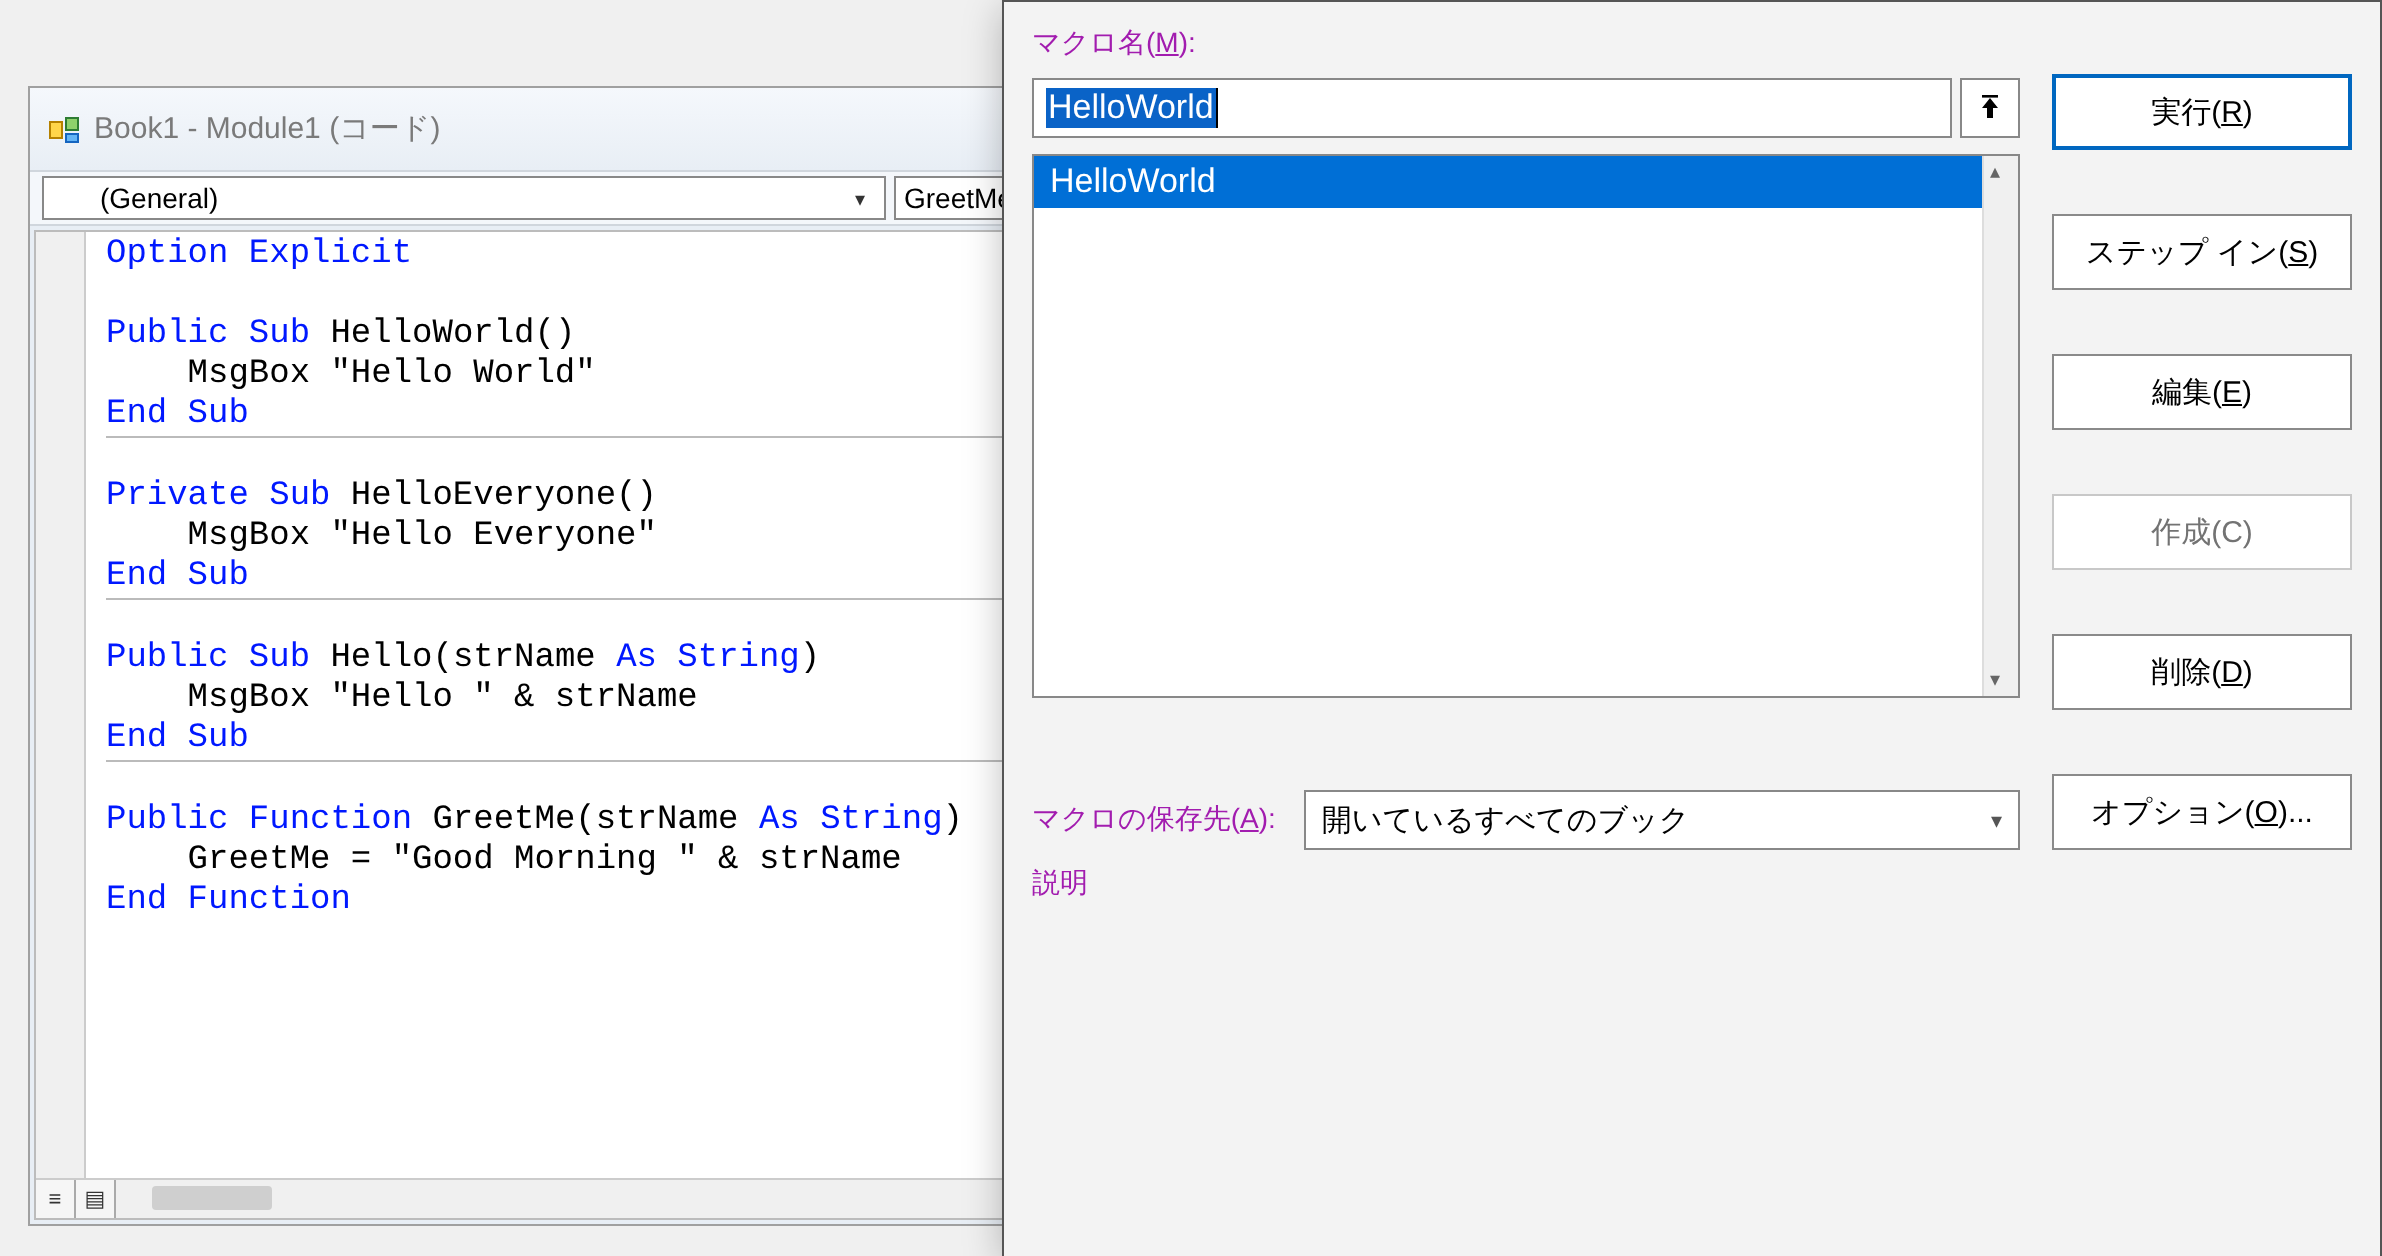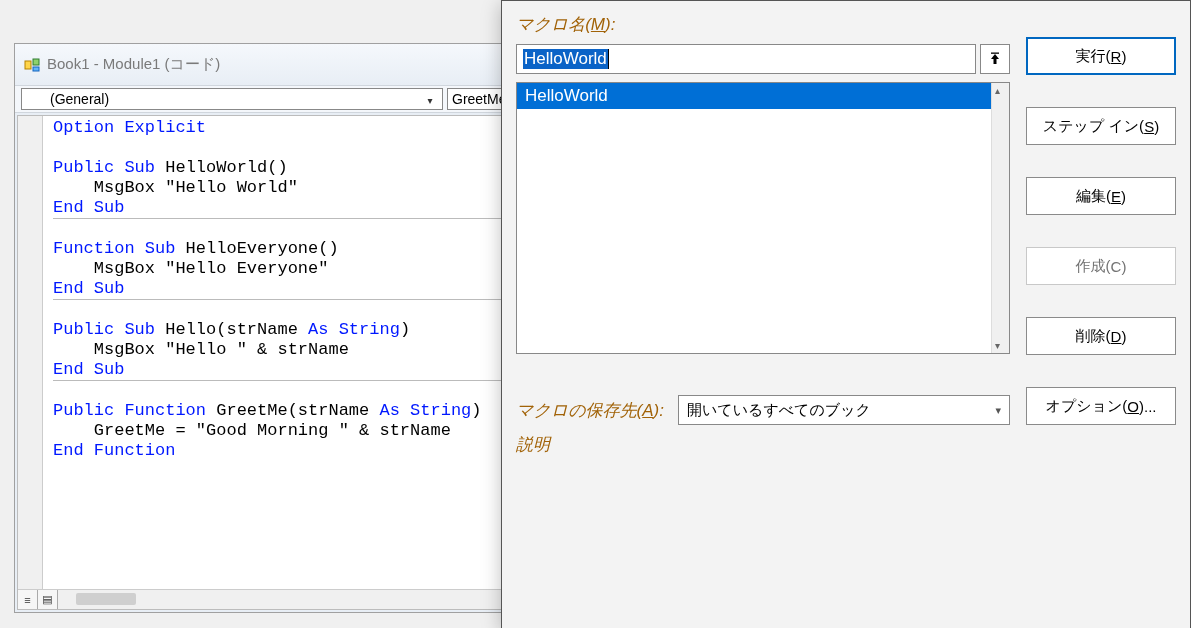--- a/index.html
+++ b/index.html
@@ -158,21 +158,21 @@
   .dlg-body {
     flex: 1;
     background: #f3f3f3;
     padding: 12px 14px 14px 14px;
     display: grid;
     grid-template-columns: 1fr 150px;
     grid-template-rows: auto auto 1fr auto auto 1fr;
     column-gap: 16px;
     row-gap: 8px;
   }
-  .lbl { font-size: 17px; color: #a16207; font-style: italic; }
+  .lbl { font-size: 14px; color: #a21caf; }
   .underline { text-decoration: underline; }
   
   .macro-name-row { grid-column: 1; grid-row: 1; }
   .macro-name-wrap {
     grid-column: 1; grid-row: 2;
     display: flex; align-items: stretch; gap: 0;
   }
   .macro-name-input {
     flex: 1;
     height: 30px;
@@ -287,21 +287,21 @@
   </div>
   <div class="code-body">
     <div class="code-gutter-area">
       <div class="gutter"></div>
       <div class="code-text" id="code-text"><span class="kw">Option Explicit</span>
 
 <span class="kw">Public Sub</span> HelloWorld()
     MsgBox "Hello World"
 <span class="kw">End Sub</span>
 <hr class="hr-sep">
-<span class="kw">Function Sub</span> HelloEveryone()
+<span class="kw">Private Sub</span> HelloEveryone()
     MsgBox "Hello Everyone"
 <span class="kw">End Sub</span>
 <hr class="hr-sep">
 <span class="kw">Public Sub</span> Hello(strName <span class="kw">As String</span>)
     MsgBox "Hello " &amp; strName
 <span class="kw">End Sub</span>
 <hr class="hr-sep">
 <span class="kw">Public Function</span> GreetMe(strName <span class="kw">As String</span>)
     GreetMe = "Good Morning " &amp; strName
 <span class="kw">End Function</span>

